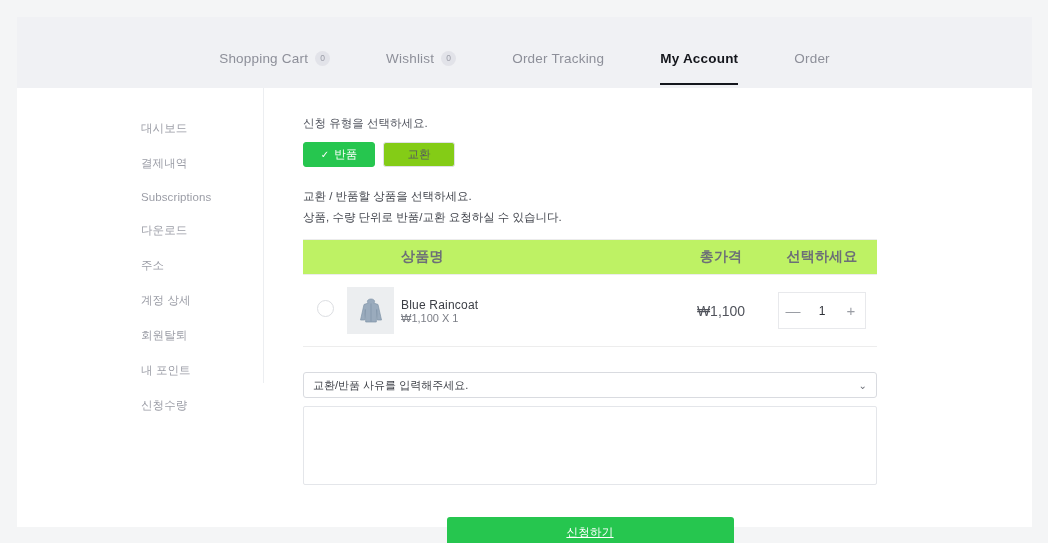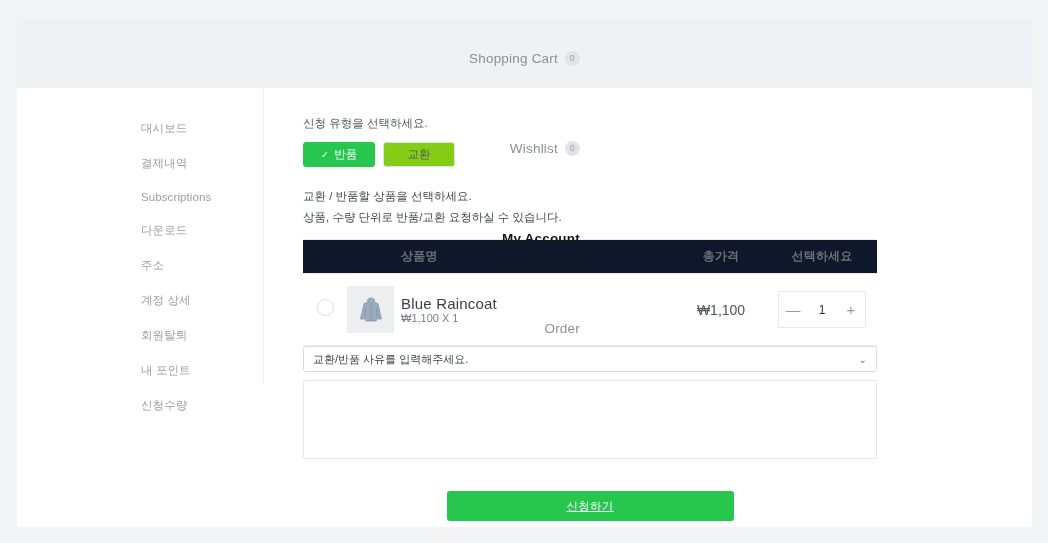--- a/index.html
+++ b/index.html
@@ -18,21 +18,21 @@
     background: #ffffff;
   }
 
   
   .navbar {
     height: 71px; width: 100%;
     background: #f0f1f4;
     display: flex; align-items: flex-start; justify-content: center;
     position: relative;
   }
-  .nav-list { display: flex; align-items: flex-end; gap: 56px; margin-top: 34px; flex-direction: column; }
+  .nav-list { display: flex; align-items: flex-start; gap: 56px; margin-top: 34px; }
   .nav-item {
     position: relative; display: flex; align-items: center; gap: 7px;
     font-size: 13.5px; color: #8d8f99; letter-spacing: .2px;
     cursor: pointer; padding-bottom: 19px;
   }
   .nav-item.active { color: #14161c; font-weight: bold; }
   .nav-item.active .underline {
     position: absolute; left: 0; right: 0; bottom: 0;
     height: 2px; background: #14161c;
   }
@@ -70,50 +70,50 @@
   }
   .tgl.on { background: #26c64f; color: #ffffff; border: 1px solid #26c64f; }
   .tgl.off { background: #84cc16; color: #55585f; border: 1px solid #dfe1e5; }
   .check { margin-right: 5px; font-size: 10px; }
 
   .sub-line { font-size: 11.5px; color: #41444c; margin: 0 0 6px 0; }
   .sub-line.small { margin-bottom: 14px; }
 
   table.items { width: 574px; border-collapse: collapse; }
   table.items th {
-    background: #0f172a; border-top: 1px solid #ececec; border-bottom: 1px solid #ececec;
-    font-size: 12px; color: #6c6f77; font-weight: bold; padding: 8px 0; letter-spacing: .2px;
+    background: #bef264; border-top: 1px solid #ececec; border-bottom: 1px solid #ececec;
+    font-size: 14px; color: #6c6f77; font-weight: bold; padding: 8px 0; letter-spacing: .2px;
   }
   table.items td { border-bottom: 1px solid #ededed; padding: 12px 0; vertical-align: middle; }
   .col-radio { width: 44px; text-align: center; }
   .col-thumb { width: 54px; }
   .col-name { text-align: left; }
   .col-price { width: 92px; text-align: center; }
   .col-qty { width: 110px; text-align: center; }
 
   .radio {
     display: inline-block; width: 17px; height: 17px;
     border: 1px solid #dcdee2; border-radius: 50%; background: #fff; cursor: pointer;
   }
   .thumb {
     width: 47px; height: 47px; background: #eceef0;
     display: flex; align-items: center; justify-content: center;
   }
-  .pname { font-size: 15px; color: #3b3e45; letter-spacing: .2px; }
+  .pname { font-size: 12px; color: #3b3e45; letter-spacing: .2px; }
   .pmeta { font-size: 11px; color: #7b7e86; }
   .price { font-size: 14px; color: #50535b; }
 
   .stepper {
     display: inline-flex; align-items: center; justify-content: space-between;
     width: 88px; height: 37px; border: 1px solid #e8e9ec; background: #fff;
   }
   .stepper .sbtn { width: 28px; text-align: center; color: #9a9da4; font-size: 15px; cursor: pointer; }
   .stepper .sval { font-size: 12px; color: #2e3138; }
 
-  .select-row { }
+  .select-row { margin-top: 25px; }
   .fake-select {
     width: 574px; height: 26px; border: 1px solid #d9dbe0; border-radius: 3px;
     background: #fff; display: flex; align-items: center; justify-content: space-between;
     padding: 0 9px; font-size: 11px; color: #3c3f46; cursor: pointer;
   }
   .chev { color: #6d7078; font-size: 10px; }
 
   .reason-area {
     width: 574px; height: 79px; margin-top: 8px;
     border: 1px solid #e4e6ea; border-radius: 2px; background: #fff;
@@ -140,20 +140,23 @@
         <div class="nav-item">
           <span>Shopping Cart</span>
           <span class="badge">0</span>
         </div>
 
         <div class="nav-item">
           <span>Wishlist</span>
           <span class="badge">0</span>
         </div>
 
+        <div class="nav-item">
+          <span>Order Tracking</span>
+        </div>
 
         <div class="nav-item active">
           <span>My Account</span>
           <span class="underline"></span>
         </div>
 
         <div class="nav-item">
           <span>Order</span>
         </div>
 

